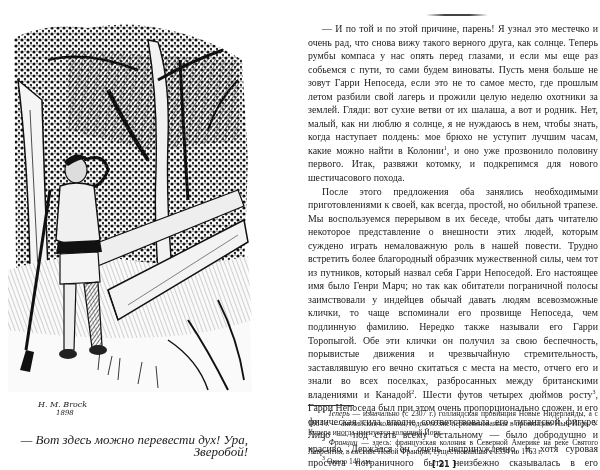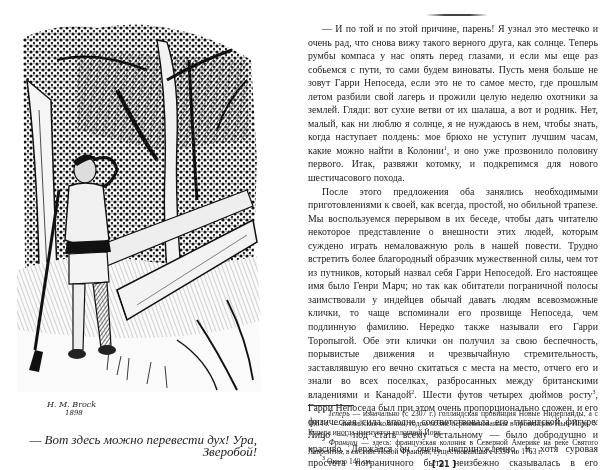--- a/index.html
+++ b/index.html
@@ -1,17 +1,17 @@
 <!DOCTYPE html>
 <html><head>
   <meta charset="utf-8">
   <style>
     html, body { margin: 0; padding: 0; background: #ffffff; }
     body { width: 600px; height: 470px; position: relative; overflow: hidden; font-family: "Liberation Serif", "DejaVu Serif", serif; color: #1a1a1a; }
-    .left-page { position: absolute; left: 13px; top: 0; width: 300px; height: 370px; }
+    .left-page { position: absolute; left: 4px; top: 0; width: 300px; height: 370px; }
     .illustration { position: absolute; left: 4px; top: 20px; width: 244px; height: 372px; }
     .signature { position: absolute; left: 34px; top: 400px; font-family: "DejaVu Serif", serif; font-style: italic; font-size: 8px; color: #222; }
     .signature .year { display:block; margin-left: 18px; font-size: 7px; }
     .caption { position: absolute; left: 0; top: 434px; width: 244px; text-align: right; font-style: italic; font-size: 13px; line-height: 12px; color: #222; }
     .right-page { position: absolute; left: 308px; top: 0; width: 292px; height: 470px; }
     .running-head { position: absolute; left: 0; top: 3px; width: 292px; text-align: center; font-family: "DejaVu Sans", sans-serif; font-weight: bold; font-size: 7.2px; letter-spacing: 0.6px; color: #222; }
     .head-rule { position: absolute; left: 118px; top: 14px; width: 62px; height: 2px; background: linear-gradient(90deg, rgba(80,80,80,0), #444 30%, #444 70%, rgba(80,80,80,0)); }
     .body-text { position: absolute; left: 0; top: 22px; width: 290px; font-size: 9.9px; line-height: 13.55px; text-align: justify; color: #1b1b1b; hyphens: auto; }
     .body-text p { margin: 0; text-indent: 14px; }
     .footnote-rule { position: absolute; left: 0; top: 405px; width: 46px; height: 1px; background: #333; }

